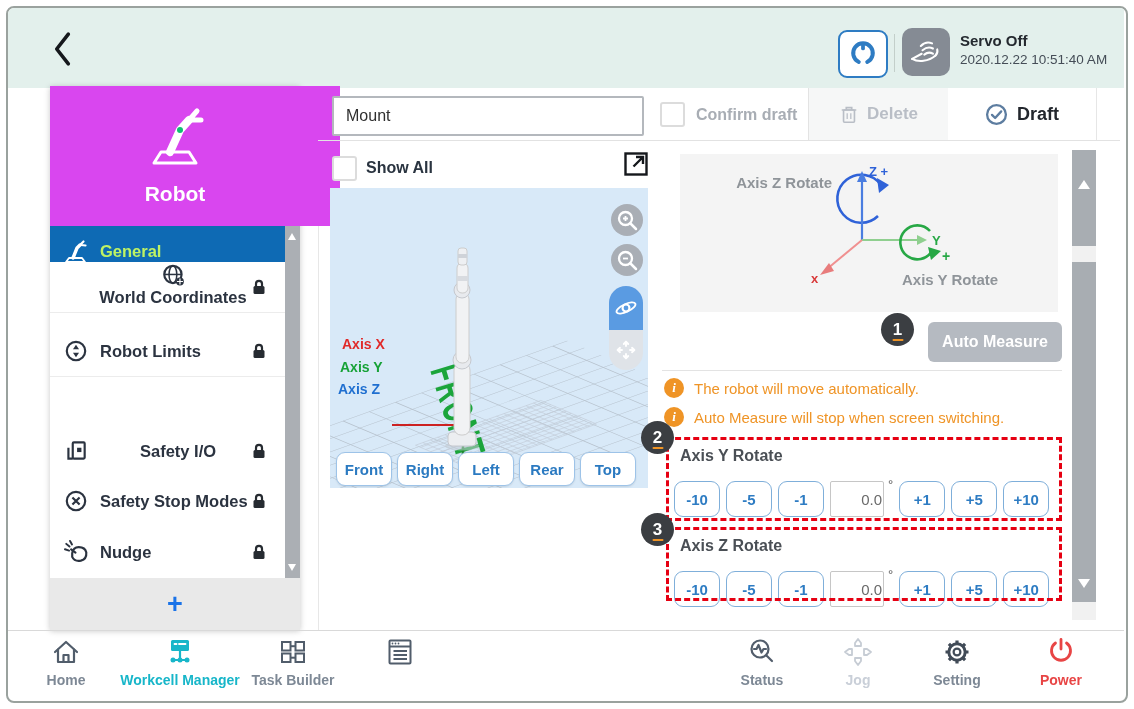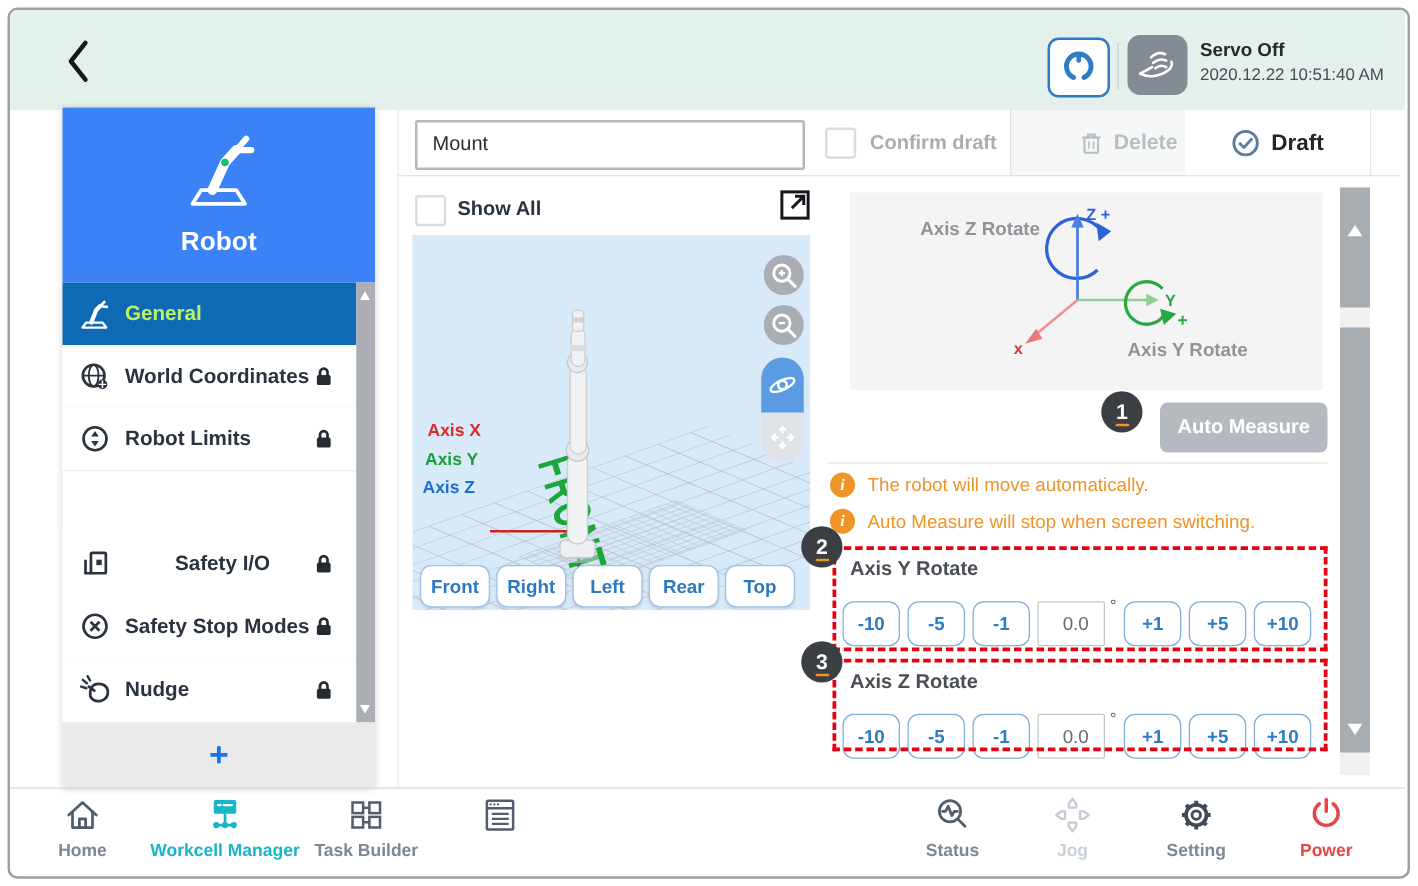--- a/index.html
+++ b/index.html
@@ -17,21 +17,21 @@
   .hand-box{left:894px;top:20px;width:48px;height:48px;background:#858b94;border-radius:10px;
       display:flex;align-items:center;justify-content:center;}
   .servo-status{left:952px;top:24px;font-size:15px;font-weight:bold;color:#24292f;}
   .timestamp{left:952px;top:44px;font-size:13.5px;color:#454d57;}
   
   .main-vdivider{left:310px;top:80px;width:1px;height:542px;background:#e7e7e7;}
   .nav-topline{left:0;top:622px;width:1116px;height:1px;background:#d9d9d9;}
   
   .sidebar{left:42px;top:78px;width:250px;height:544px;background:#fff;
       box-shadow:0 1px 6px rgba(0,0,0,.22);}
-  .sb-header{left:0;top:0;width:250px;height:140px;background:#3b82f6;text-align:center;}
+  .sb-header{left:0;top:0;width:250px;height:140px;background:#d946ef;text-align:center;padding-left:40px;}
   .sb-title{left:0;top:96px;width:250px;text-align:center;color:#fff;font-size:21px;font-weight:bold;}
   .sb-row{left:0;width:235px;height:50px;background:#fff;border-bottom:1px solid #ececec;
       display:flex;align-items:center;}
   .sb-row .sb-ic{width:26px;height:26px;margin-left:13px;flex:0 0 auto;}
   .sb-row .sb-label{margin-left:11px;font-size:16.5px;font-weight:bold;color:#2b3340;white-space:nowrap;}
   .sb-row.active{background:#0e6ab4;}
   .sb-row.active .sb-label{color:#bef264;}
   .sb-lock{position:absolute;right:16px;top:50%;transform:translateY(-50%);width:20px;height:20px;}
   .sb-scroll{left:235px;top:140px;width:15px;height:352px;background:#abafb4;}
   .tri-up{position:absolute;left:3px;top:7px;width:0;height:0;
@@ -43,21 +43,21 @@
   .sb-plus{color:#1a73e8;font-size:27px;font-weight:bold;line-height:1;}
   
   .name-input{left:324px;top:88px;width:312px;height:40px;border:2px solid #b4b8bd;border-radius:2px;
       font-size:16px;color:#2f2f2f;padding:0 12px;box-sizing:border-box;background:#fff;
       font-family:"Liberation Sans",sans-serif;outline:none;}
   .checkbox{background:#fff;border:2px solid #dcdcdc;border-radius:3px;box-sizing:border-box;}
   .cd-check{left:652px;top:94px;width:25px;height:25px;}
   .cd-label{left:688px;top:98px;font-size:16px;font-weight:bold;color:#a8adb4;}
   .delete-cell{left:800px;top:80px;width:139px;height:52px;background:#f6f7f7;
       border-left:1px solid #e3e3e3;border-right:1px solid #e3e3e3;
-      display:flex;align-items:center;justify-content:center;gap:8px;padding-left:24px;}
+      display:flex;align-items:center;justify-content:center;gap:8px;}
   .delete-label{font-size:17px;font-weight:bold;color:#b9bec6;}
   .draft-cell{left:940px;top:80px;width:148px;height:52px;background:#fff;border-right:1px solid #e6e6e6;
       display:flex;align-items:center;justify-content:center;gap:9px;}
   .draft-label{font-size:18px;font-weight:bold;color:#23272d;}
   .row-bottomline{left:310px;top:132px;width:802px;height:1px;background:#e2e2e2;}
   
   .showall-check{left:324px;top:148px;width:25px;height:25px;}
   .showall-label{left:358px;top:151px;font-size:16px;font-weight:bold;color:#2a3440;}
   .expand-btn{left:614px;top:142px;width:28px;height:28px;}
   .viewer{left:322px;top:180px;width:318px;height:300px;background:#d8e9f8;overflow:hidden;}
@@ -86,21 +86,21 @@
       align-items:center;justify-content:center;font-size:13px;font-weight:bold;font-style:italic;
       font-family:"Liberation Serif",serif;flex:0 0 auto;}
   .note-text{font-size:15px;color:#ef9426;}
   .dashed-box{border:3px dashed #e60012;z-index:6;pointer-events:none;box-sizing:border-box;}
   .section-title{font-size:16px;font-weight:bold;color:#4a4f55;z-index:7;}
   .spin-row{display:flex;align-items:flex-start;gap:6px;}
   .spin-btn{width:46px;height:36px;background:#fff;border:1.6px solid #7fafda;border-radius:9px;
       color:#2e7cc3;font-size:15px;font-weight:bold;font-family:"Liberation Sans",sans-serif;
       box-sizing:border-box;padding:0;}
   .angle-input{width:54px;height:36px;border:1.5px solid #c6c6c6;border-radius:2px;background:#fff;
-      color:#6a6a6a;font-size:15px;text-align:right;padding:0 12px;box-sizing:border-box;
+      color:#6a6a6a;font-size:15px;text-align:right;padding:0 1px;box-sizing:border-box;
       font-family:"Liberation Sans",sans-serif;outline:none;}
   .deg{font-size:13px;color:#555;margin:-4px 0 0 -2px;}
   .right-scroll-track{left:1064px;top:142px;width:24px;height:470px;background:#f1f1f1;}
   .rs-seg{position:absolute;left:0;width:24px;background:#a8adb2;}
   .rs-tri-up{position:absolute;left:6px;top:30px;width:0;height:0;border-left:6px solid transparent;
       border-right:6px solid transparent;border-bottom:9px solid #fff;}
   .rs-tri-down{position:absolute;left:6px;bottom:14px;width:0;height:0;border-left:6px solid transparent;
       border-right:6px solid transparent;border-top:9px solid #fff;}
   
   .nav-item{position:absolute;top:628px;height:62px;display:flex;flex-direction:column;align-items:center;
@@ -171,21 +171,21 @@
       <span class="sb-ic">
         <svg width="26" height="26" viewBox="0 0 26 26">
           <path d="M6,20 h13 l3,4 H3 z" fill="none" stroke="#fff" stroke-width="1.8" stroke-linejoin="round"></path>
           <path d="M10,20 L14,10 L17,7" fill="none" stroke="#fff" stroke-width="3.4" stroke-linecap="round"></path>
           <path d="M17.5,6.5 l3,-3 M18,7 l4.5,0.5" stroke="#fff" stroke-width="2.2" stroke-linecap="round"></path>
         </svg>
       </span>
       <span class="sb-label">General</span>
     </div>
 
-    <div class="abs sb-row" style="top:190px;">
+    <div class="abs sb-row" style="top:176px;flex-direction:column;">
       <span class="sb-ic">
         <svg width="26" height="26" viewBox="0 0 24 24">
           <circle cx="11" cy="11.5" r="8" fill="none" stroke="#2b3340" stroke-width="2"></circle>
           <ellipse cx="11" cy="11.5" rx="3.6" ry="8" fill="none" stroke="#2b3340" stroke-width="1.4"></ellipse>
           <path d="M3,11.5 h16" stroke="#2b3340" stroke-width="1.4"></path>
           <circle cx="17.5" cy="18" r="3.6" fill="#2b3340"></circle>
           <path d="M17.5,15.2 v5.6 M14.7,18 h5.6" stroke="#fff" stroke-width="1.1"></path>
         </svg>
       </span>
       <span class="sb-label">World Coordinates</span>

